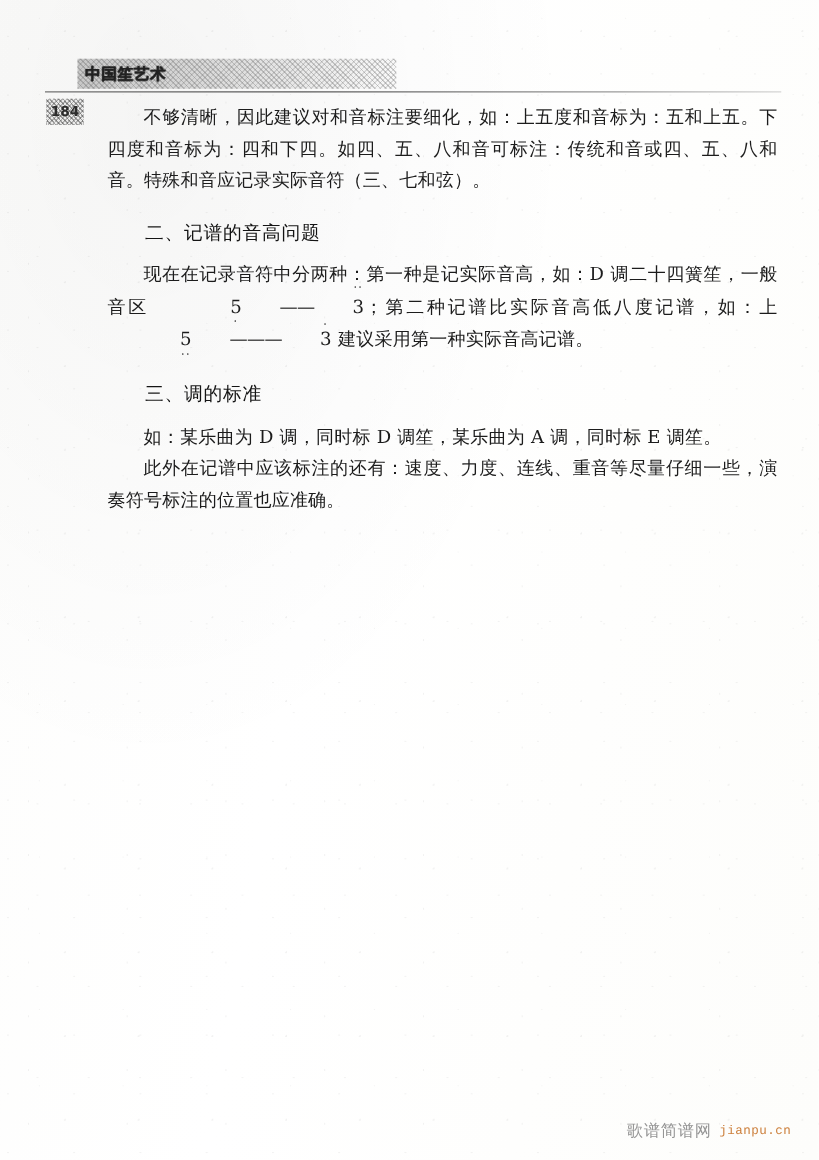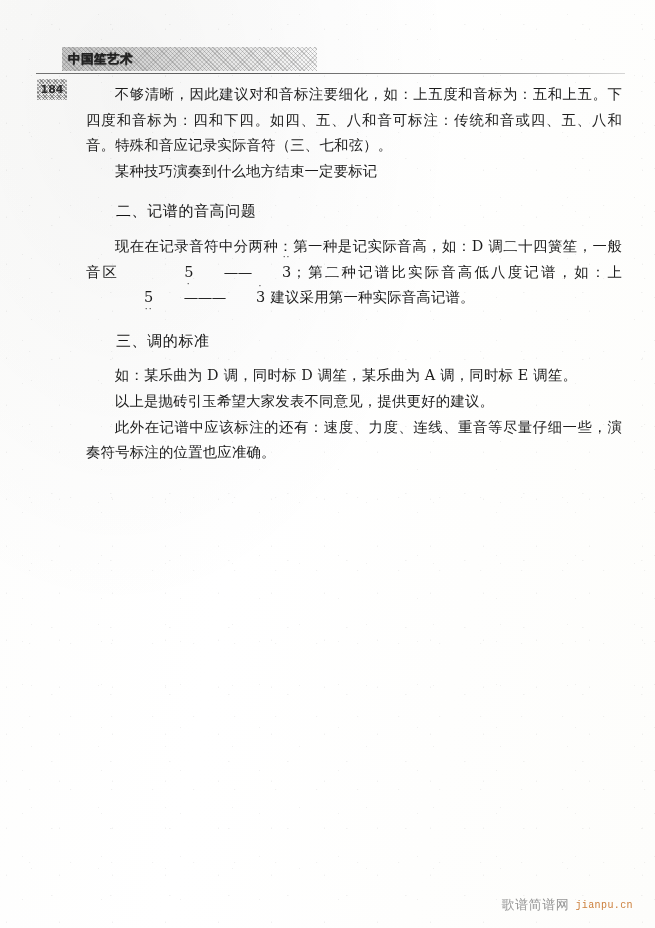--- a/index.html
+++ b/index.html
@@ -213,40 +213,38 @@
 
   <div id="header-band"></div>
   <div id="running-head">中国笙艺术</div>
   <div id="header-rule"></div>
   <div id="folio">184</div>
 
   <div id="content">
 
     <p class="para">不够清晰，因此建议对和音标注要细化，如：上五度和音标为：五和上五。下四度和音标为：四和下四。如四、五、八和音可标注：传统和音或四、五、八和音。特殊和音应记录实际音符（三、七和弦）。</p>
 
-    <p class="para">某种技巧演奏到什么地方结束一定要标记</p>
 
     <div class="gap-md"></div>
 
     <h2 class="section-head">二、记谱的音高问题</h2>
 
     <div class="gap-sm"></div>
 
     <p class="para"><span>现在在记录音符中分两种：第一种是记实际音高，如：D 调二十四簧笙，一般音区 </span><span class="jianpu"><span class="note"><span class="dots down">·</span><span>5</span></span><span class="dash">——</span><span class="note"><span class="dots up2">··</span><span>3</span></span></span><span>；第二种记谱比实际音高低八度记谱，如：上</span><span class="jianpu"><span class="note"><span class="dots down">··</span><span>5</span></span><span class="dash">———</span><span class="note"><span class="dots up">·</span><span>3</span></span></span><span> 建议采用第一种实际音高记谱。</span></p>
 
     <div class="gap-lg"></div>
 
     <h2 class="section-head">三、调的标准</h2>
 
     <div class="gap-sm"></div>
 
 
     <p class="para">如：某乐曲为 D 调，同时标 D 调笙，某乐曲为 A 调，同时标 E 调笙。</p>
 
-    <p class="para">以上是抛砖引玉希望大家发表不同意见，提供更好的建议。</p>
 
     <p class="para">此外在记谱中应该标注的还有：速度、力度、连线、重音等尽量仔细一些，演奏符号标注的位置也应准确。</p>
 
   </div>
 
   <div id="speckle"></div>
 
   <div id="watermark">
     <span id="wm-cn">歌谱简谱网</span>
     <span id="wm-url">jianpu.cn</span>

